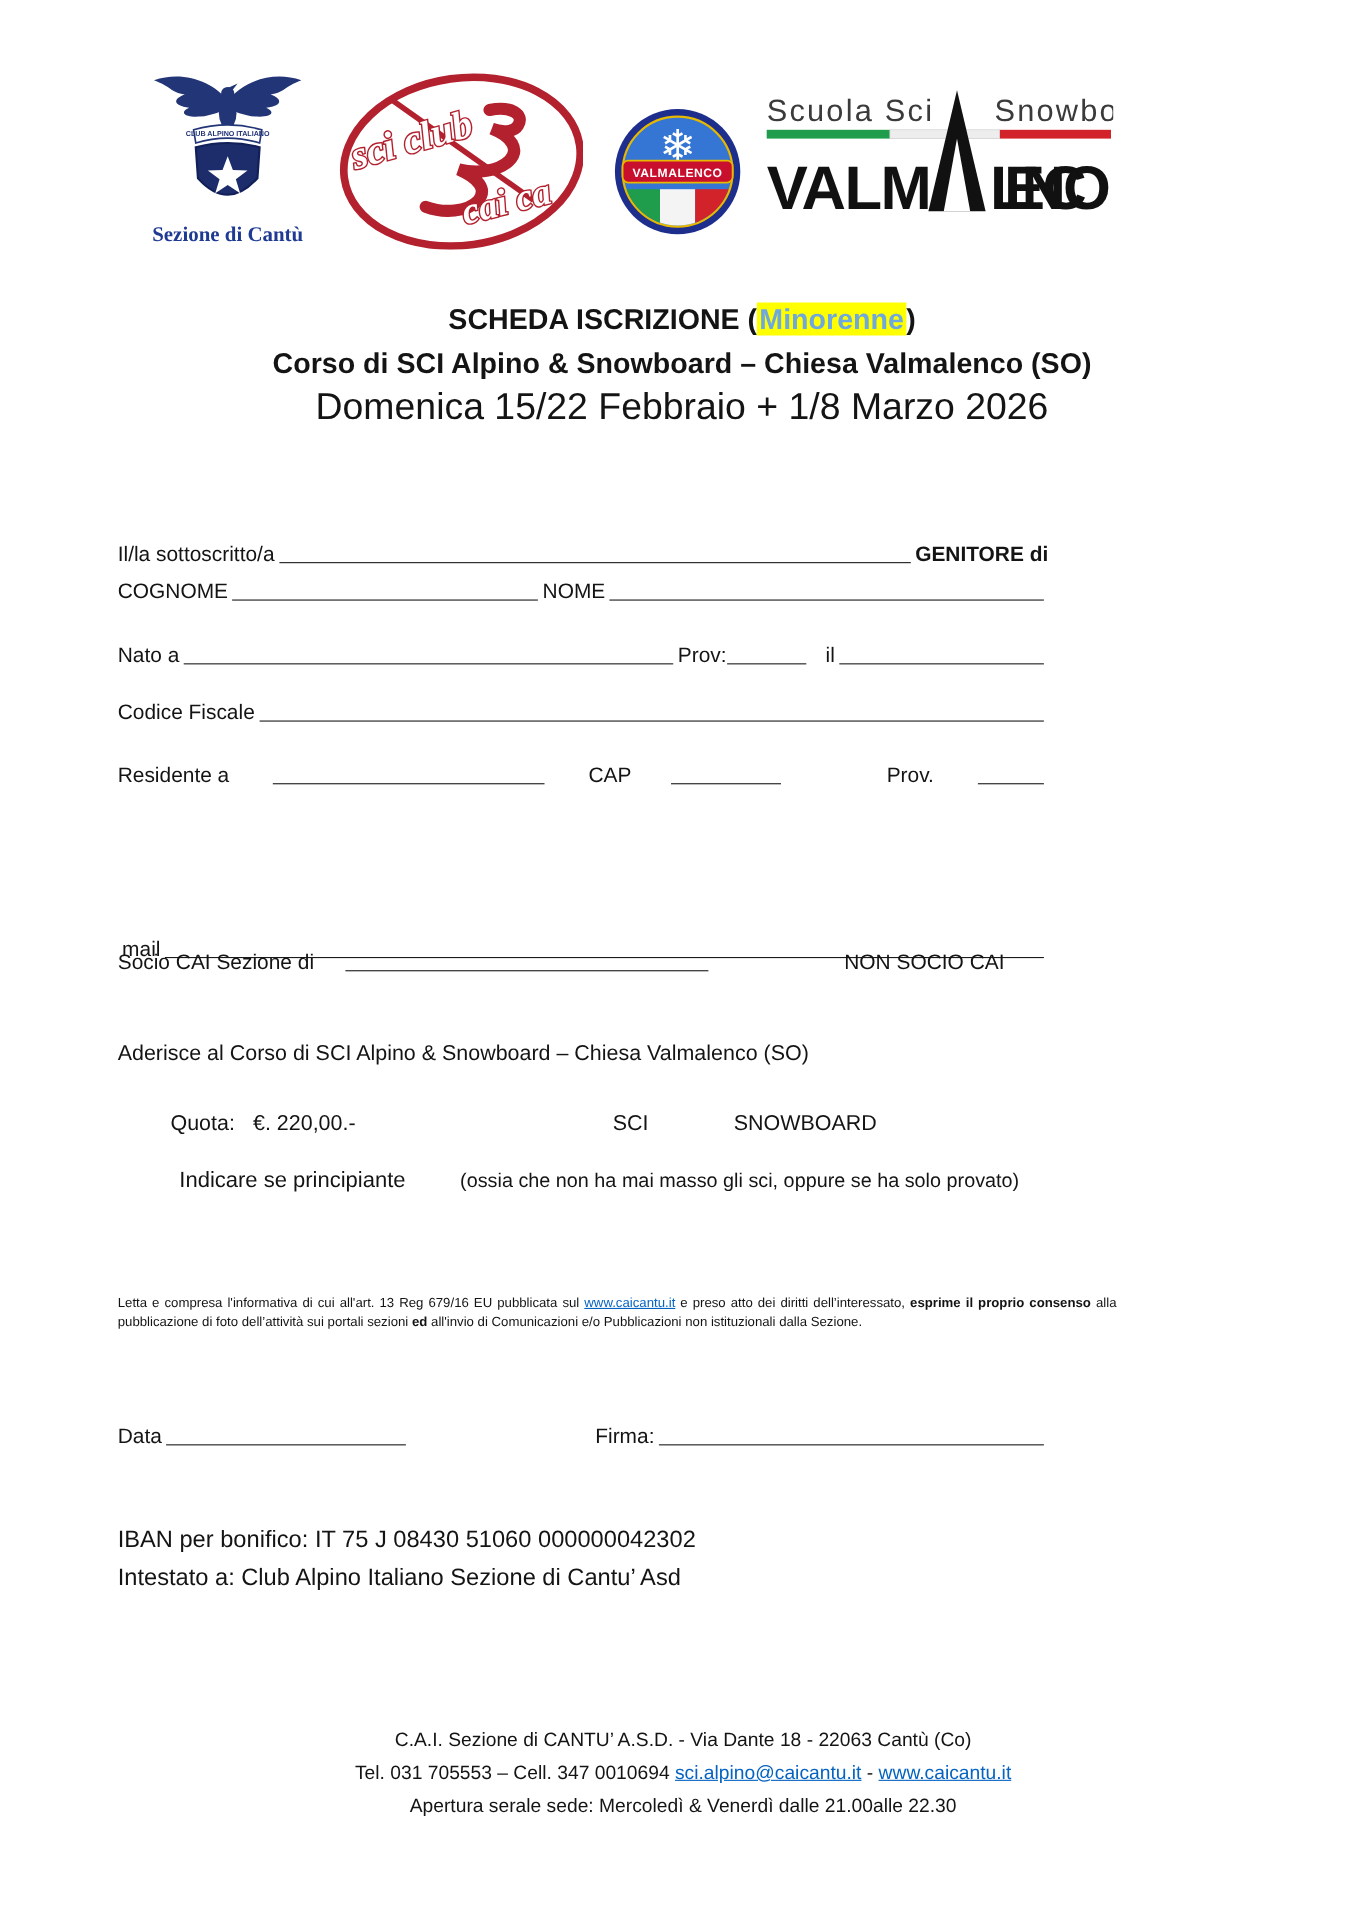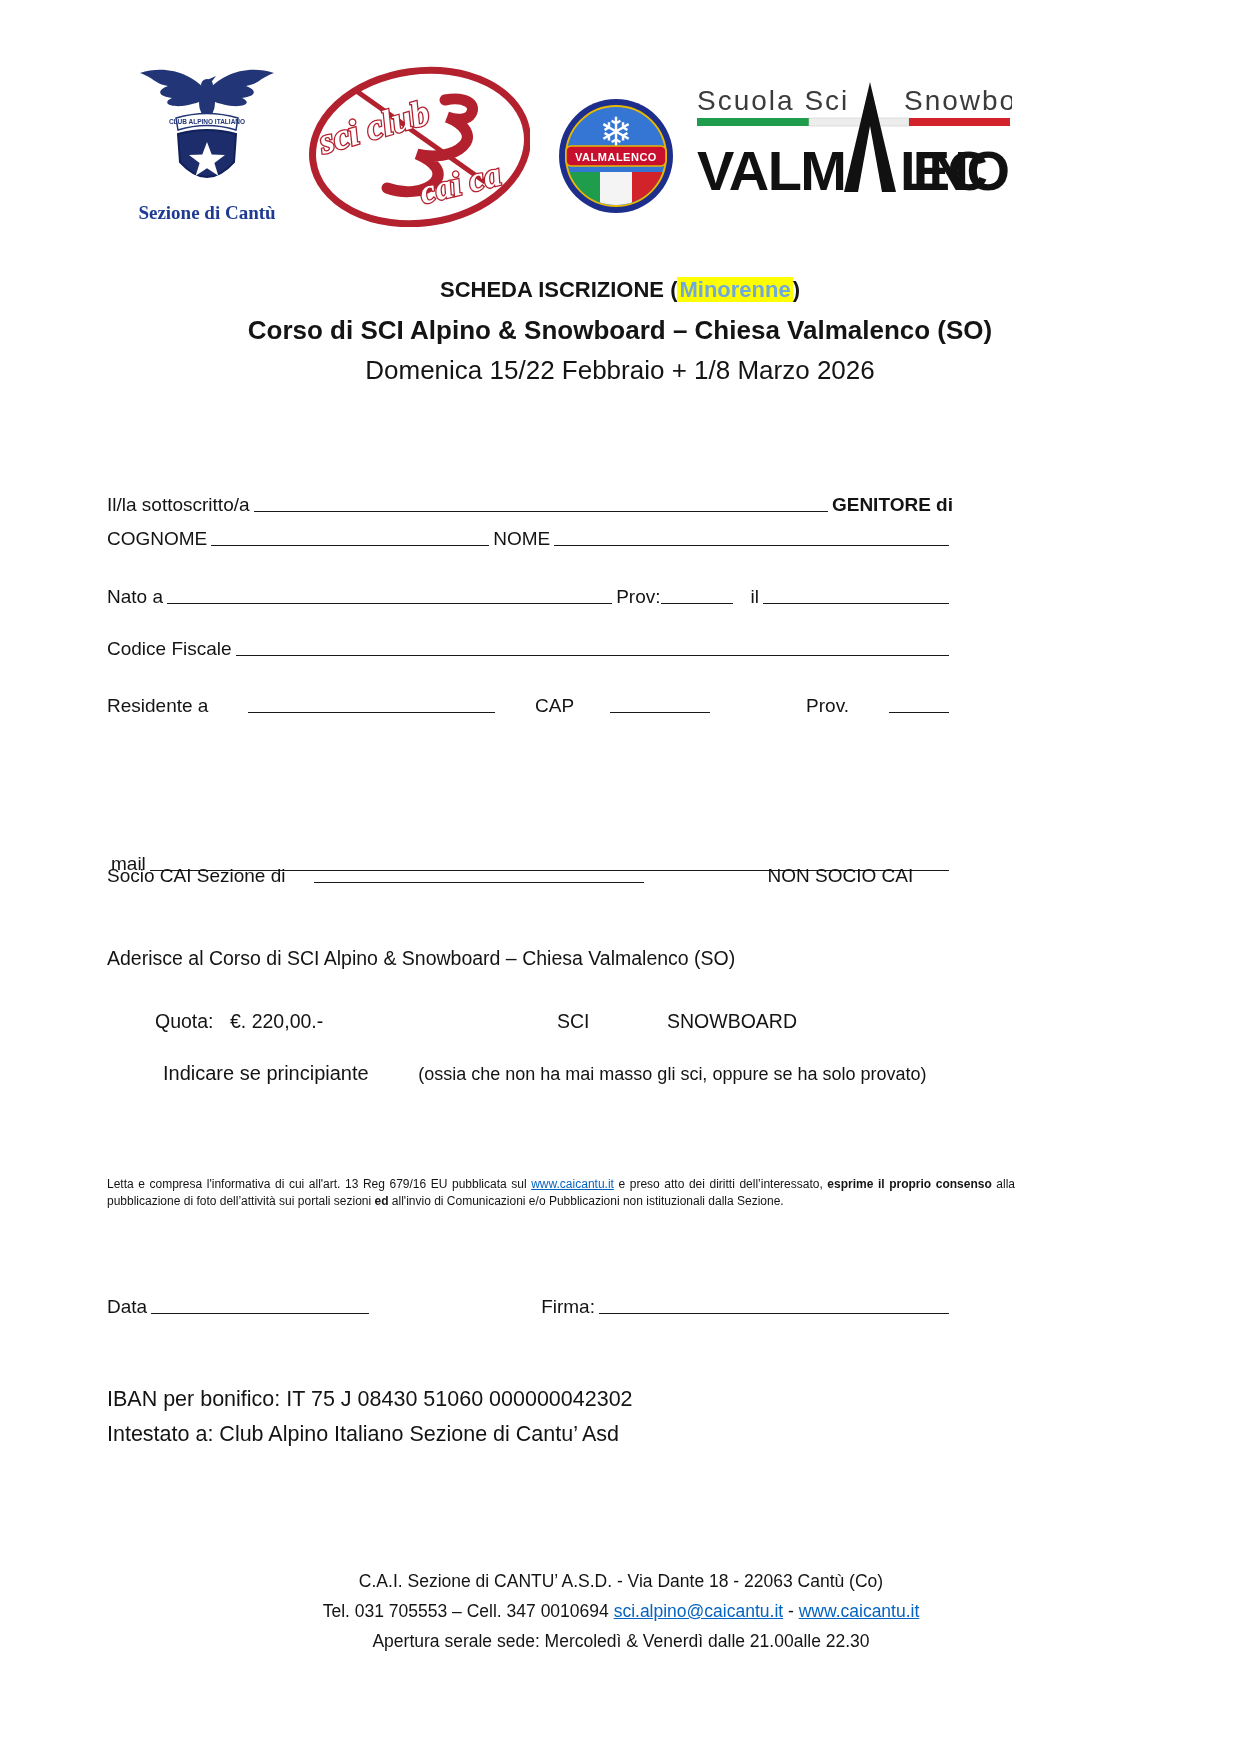--- a/index.html
+++ b/index.html
@@ -8,24 +8,24 @@
   .abs{position:absolute;}
 
   
   .logo-cai{top:58px;left:127px;width:160px;text-align:center;}
   .logo-cai .caption{font-family:"Liberation Serif",serif;font-weight:bold;color:#1f3a93;font-size:19px;margin-top:2px;}
   .logo-sciclub{top:62px;left:295px;width:235px;height:165px;overflow:hidden;}
   .logo-valmalenco{top:80px;left:552px;width:460px;height:145px;}
 
   
   .title-block{top:270px;left:0;width:1240px;text-align:center;line-height:40px;}
-  .t1{font-size:22px;font-weight:bold;}
+  .t1{font-size:26px;font-weight:bold;}
   .t1 .hl{background:#ffff00;color:#6fa8dc;padding:0 2px;}
   .t2{font-size:26px;font-weight:bold;}
-  .t3{font-size:26px;font-weight:normal;text-align:center;}
+  .t3{font-size:34px;font-weight:normal;text-align:center;}
 
   
   .row{position:absolute;left:107px;right:287px;height:40px;display:flex;align-items:flex-end;font-size:19px;line-height:23px;white-space:nowrap;}
   .u{flex:1 1 auto;height:0;border-bottom:1.7px solid #1a1a1a;margin:0 4px 4px 4px;}
   .u.fx{flex:0 0 auto;}
   .lbl{flex:0 0 auto;}
   .b{font-weight:bold;}
   .sp{flex:0 0 auto;}
 
   .r1{top:476px;} .r2{top:510px;} .r3{top:568px;} .r4{top:620px;}

